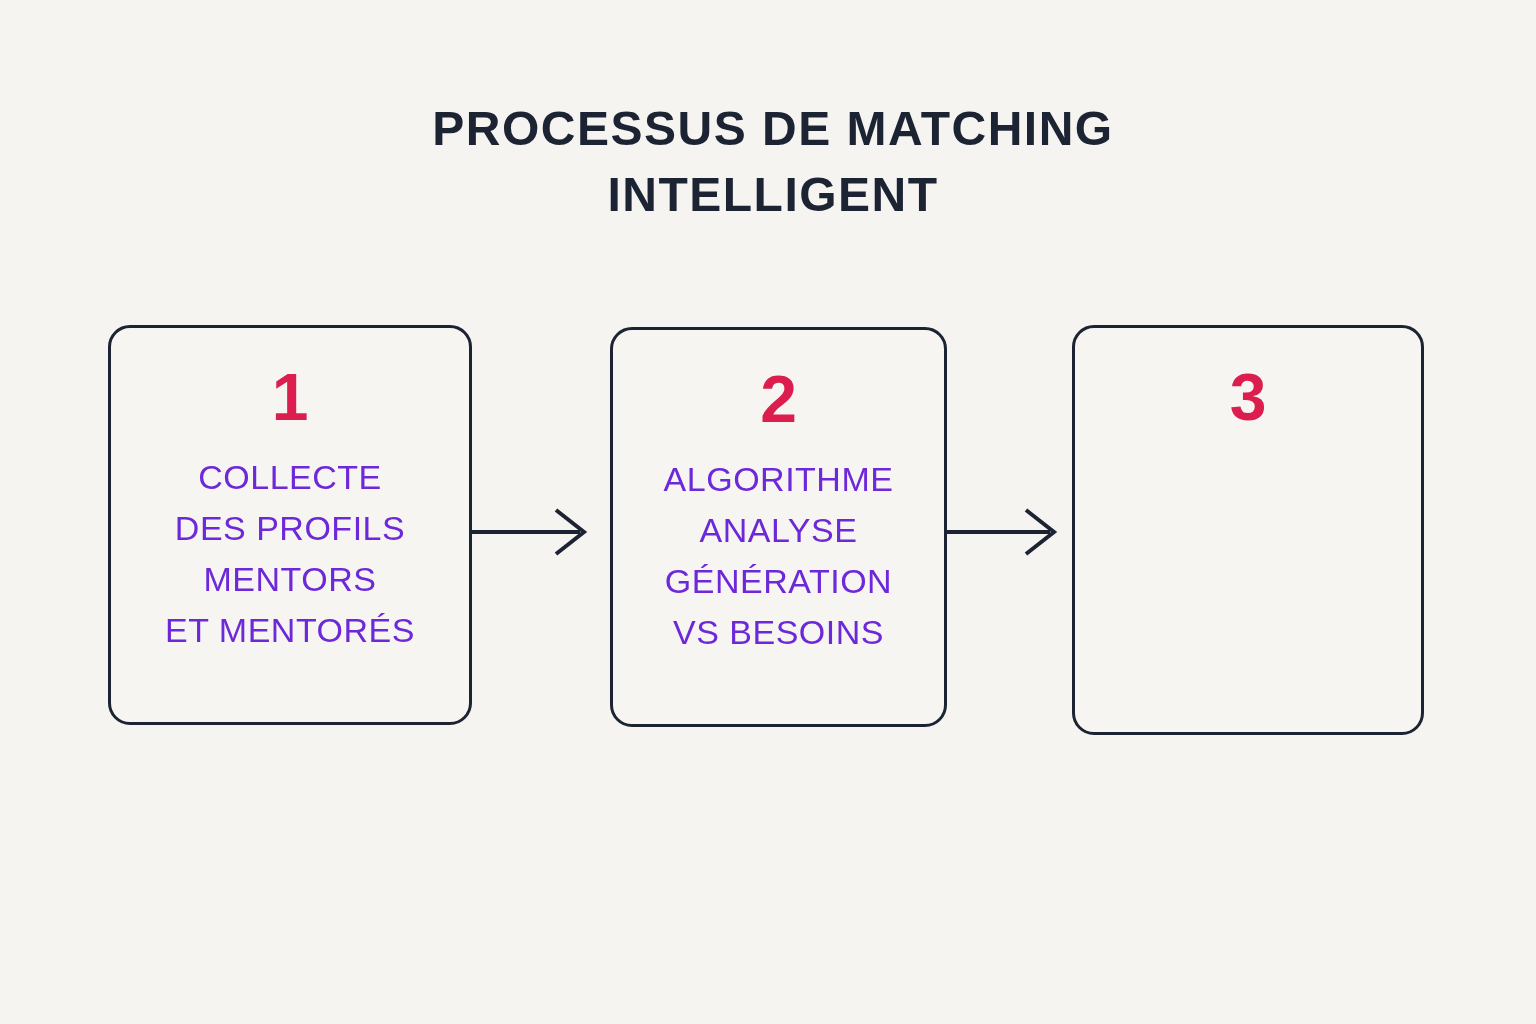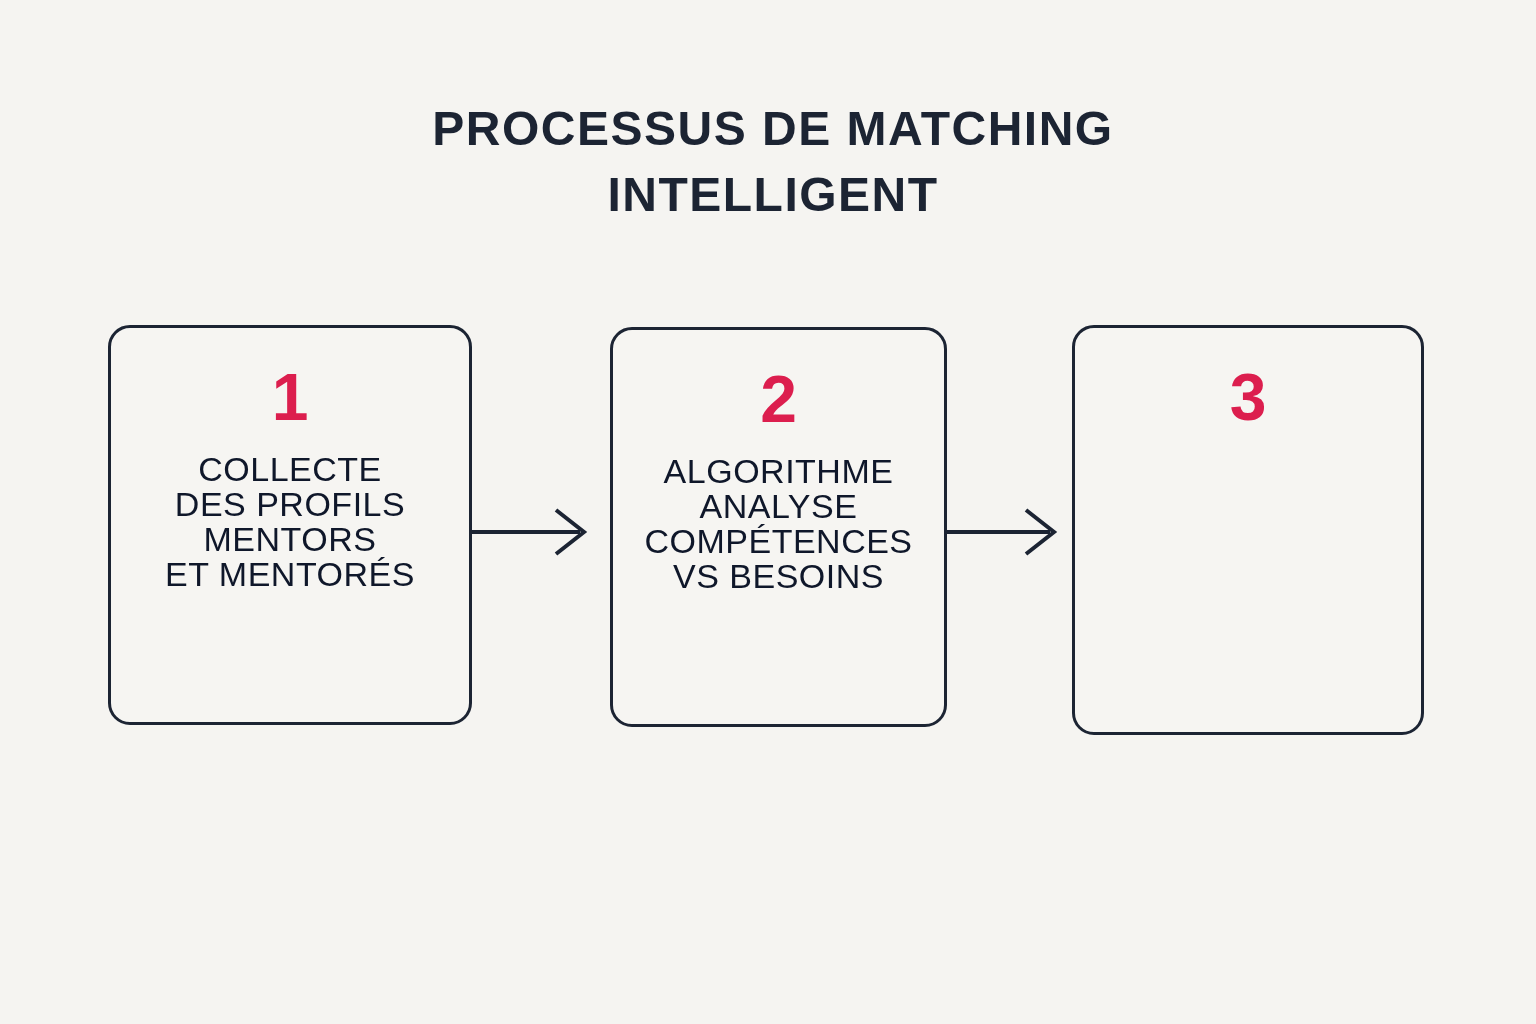--- a/index.html
+++ b/index.html
@@ -44,23 +44,23 @@
   .step-box.s3 { left: 1072px; width: 352px; height: 410px; }
   .step-number {
     font-size: 66px;
     font-weight: 700;
     line-height: 70px;
     color: #dc1e4e;
     margin-bottom: 20px;
   }
   .step-label {
     font-size: 34px;
-    line-height: 35px;
+    line-height: 51px;
     letter-spacing: 0.5px;
-    color: #0f172a;
+    color: #6d28d9;
     white-space: pre-line;
   }
   .arrow {
     position: absolute;
     top: 504px;
   }
   .arrow.a1 { left: 470px; }
   .arrow.a2 { left: 946px; }
 </style>
 </head>
@@ -79,21 +79,21 @@
 
 <svg class="arrow a1" width="122" height="56" viewBox="0 0 122 56">
   <line x1="0" y1="28" x2="110" y2="28" stroke="#1c2433" stroke-width="4"></line>
   <polyline points="86,6 114,28 86,50" fill="none" stroke="#1c2433" stroke-width="4"></polyline>
 </svg>
 
 <div class="step-box s2">
   <div class="step-number">2</div>
   <div class="step-label">ALGORITHME
 ANALYSE
-COMPÉTENCES
+GÉNÉRATION
 VS BESOINS</div>
 </div>
 
 <svg class="arrow a2" width="116" height="56" viewBox="0 0 116 56">
   <line x1="0" y1="28" x2="104" y2="28" stroke="#1c2433" stroke-width="4"></line>
   <polyline points="80,6 108,28 80,50" fill="none" stroke="#1c2433" stroke-width="4"></polyline>
 </svg>
 
 <div class="step-box s3">
   <div class="step-number">3</div>

